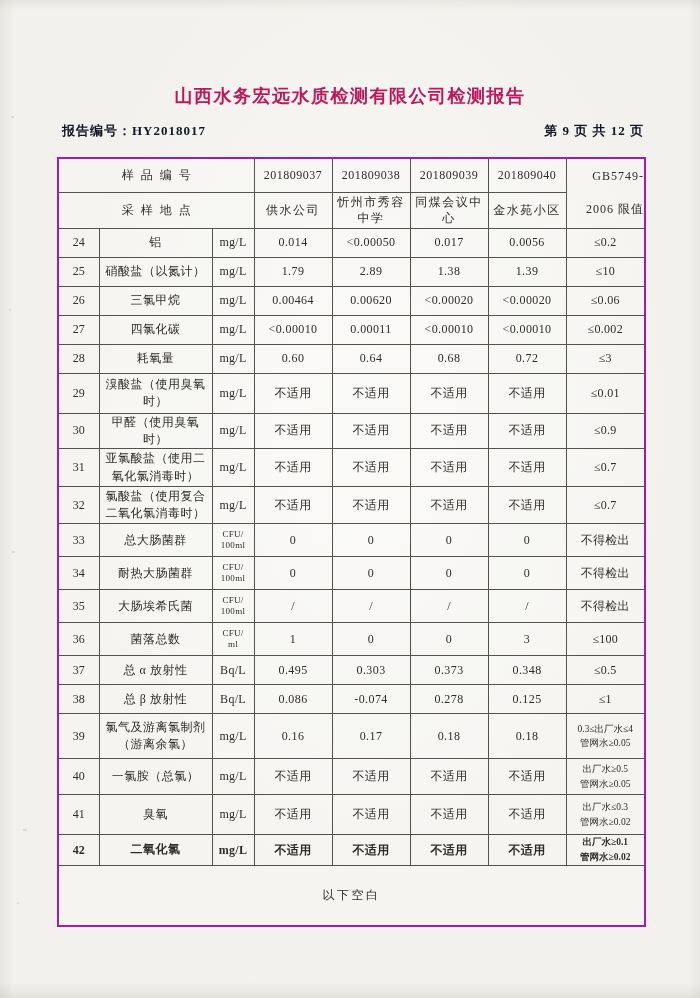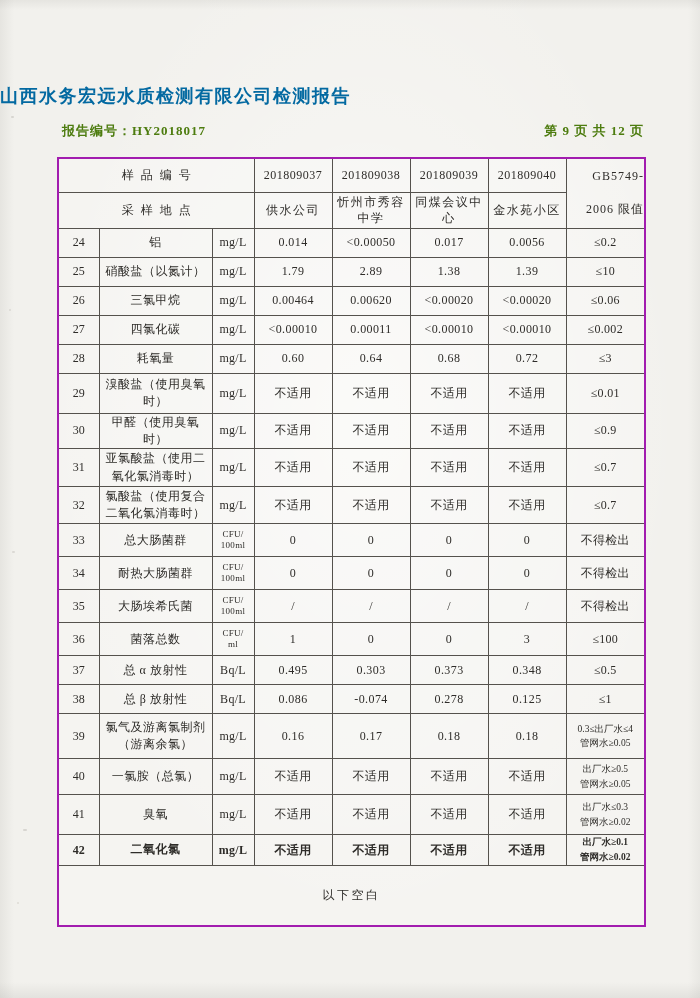--- a/index.html
+++ b/index.html
@@ -9,27 +9,27 @@
     color:#2e2c29;
     background:
       radial-gradient(ellipse at 52% 42%, rgba(255,255,255,.55) 0%, rgba(255,255,255,0) 62%),
       linear-gradient(to right, rgba(120,118,112,.10) 0px, rgba(120,118,112,0) 14px),
       linear-gradient(to left, rgba(120,118,112,.08) 0px, rgba(120,118,112,0) 12px),
       linear-gradient(to bottom, rgba(120,118,112,.10) 0px, rgba(120,118,112,0) 10px),
       linear-gradient(to top, rgba(120,118,112,.12) 0px, rgba(120,118,112,0) 16px),
       #f2f1ed;
   }
   .page-title{
-    position:absolute;top:84px;left:0;width:700px;text-align:left;
-    font-size:18px;font-weight:bold;letter-spacing:1.5px;color:#0369a1;
+    position:absolute;top:84px;left:0;width:700px;text-align:center;
+    font-size:18px;font-weight:bold;letter-spacing:1.5px;color:#be185d;
   }
   .meta{
     position:absolute;top:122px;left:62px;width:582px;
     display:flex;justify-content:space-between;align-items:baseline;
-    font-size:13px;font-weight:bold;letter-spacing:1px;color:#4d7c0f;
+    font-size:13px;font-weight:bold;letter-spacing:1px;color:#0f172a;
   }
   table.report{
     position:absolute;top:157px;left:57px;width:587px;
     border-collapse:collapse;table-layout:fixed;
     border:2px solid #a21caf;
     background:rgba(255,255,255,.25);
   }
   table.report td{
     border:1px solid #55524d;
     text-align:center;vertical-align:middle;

